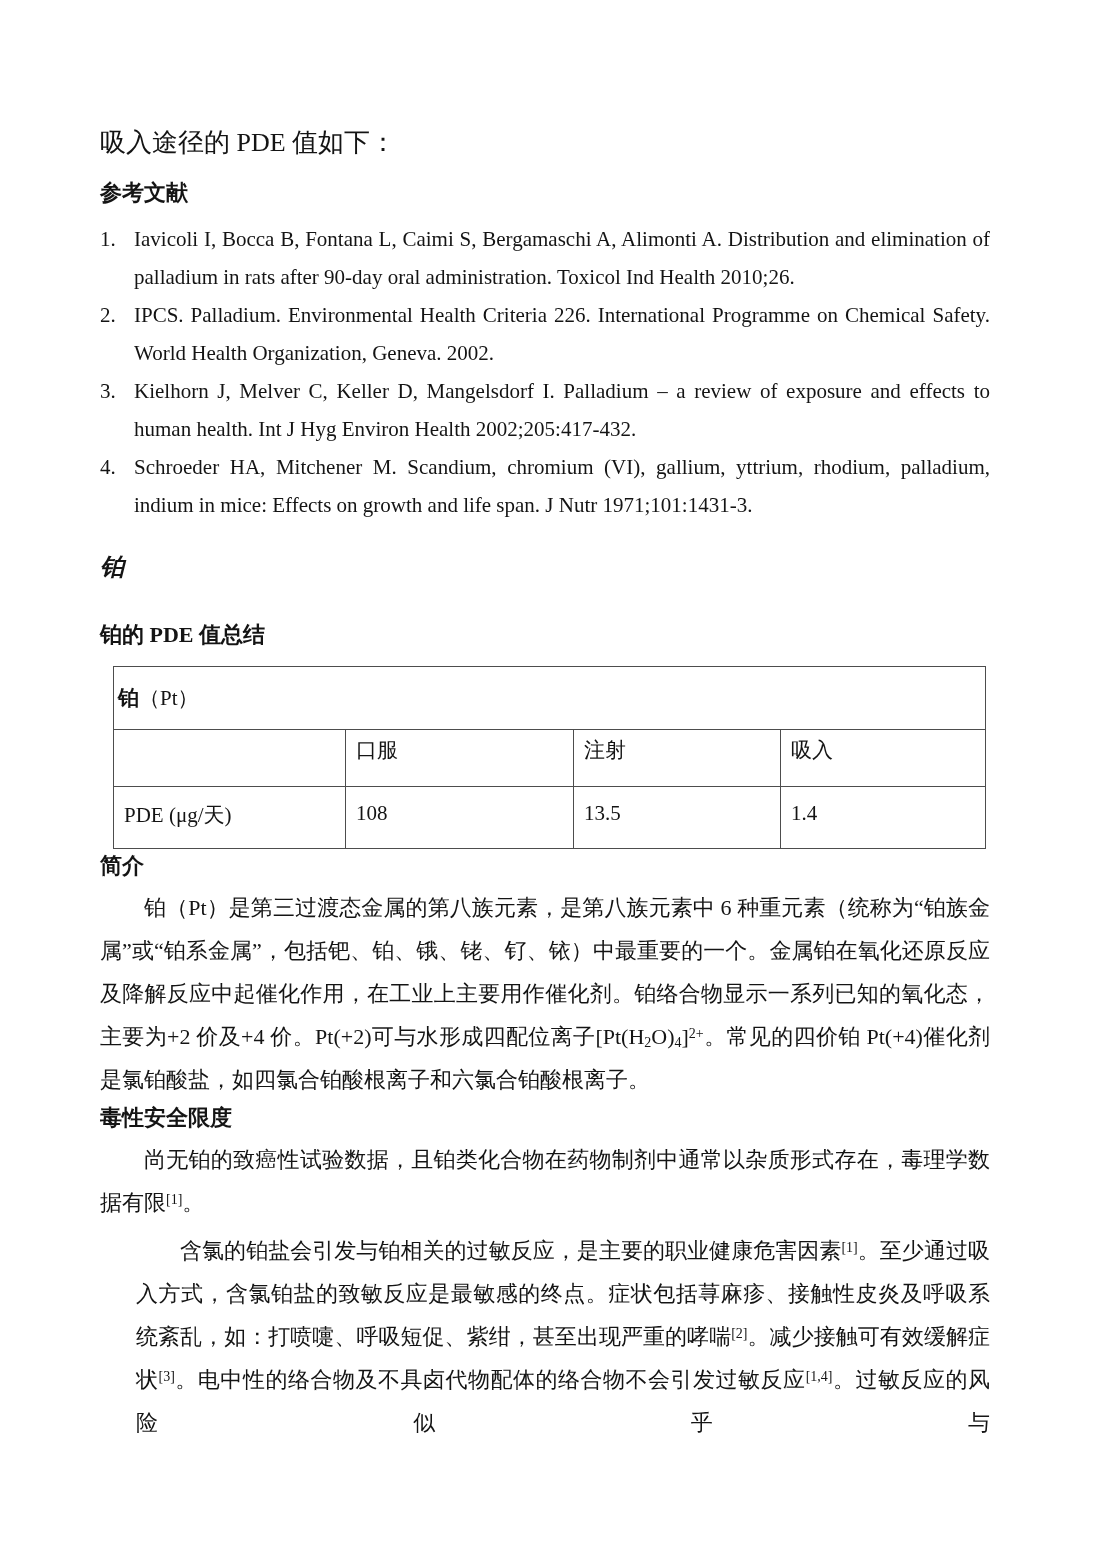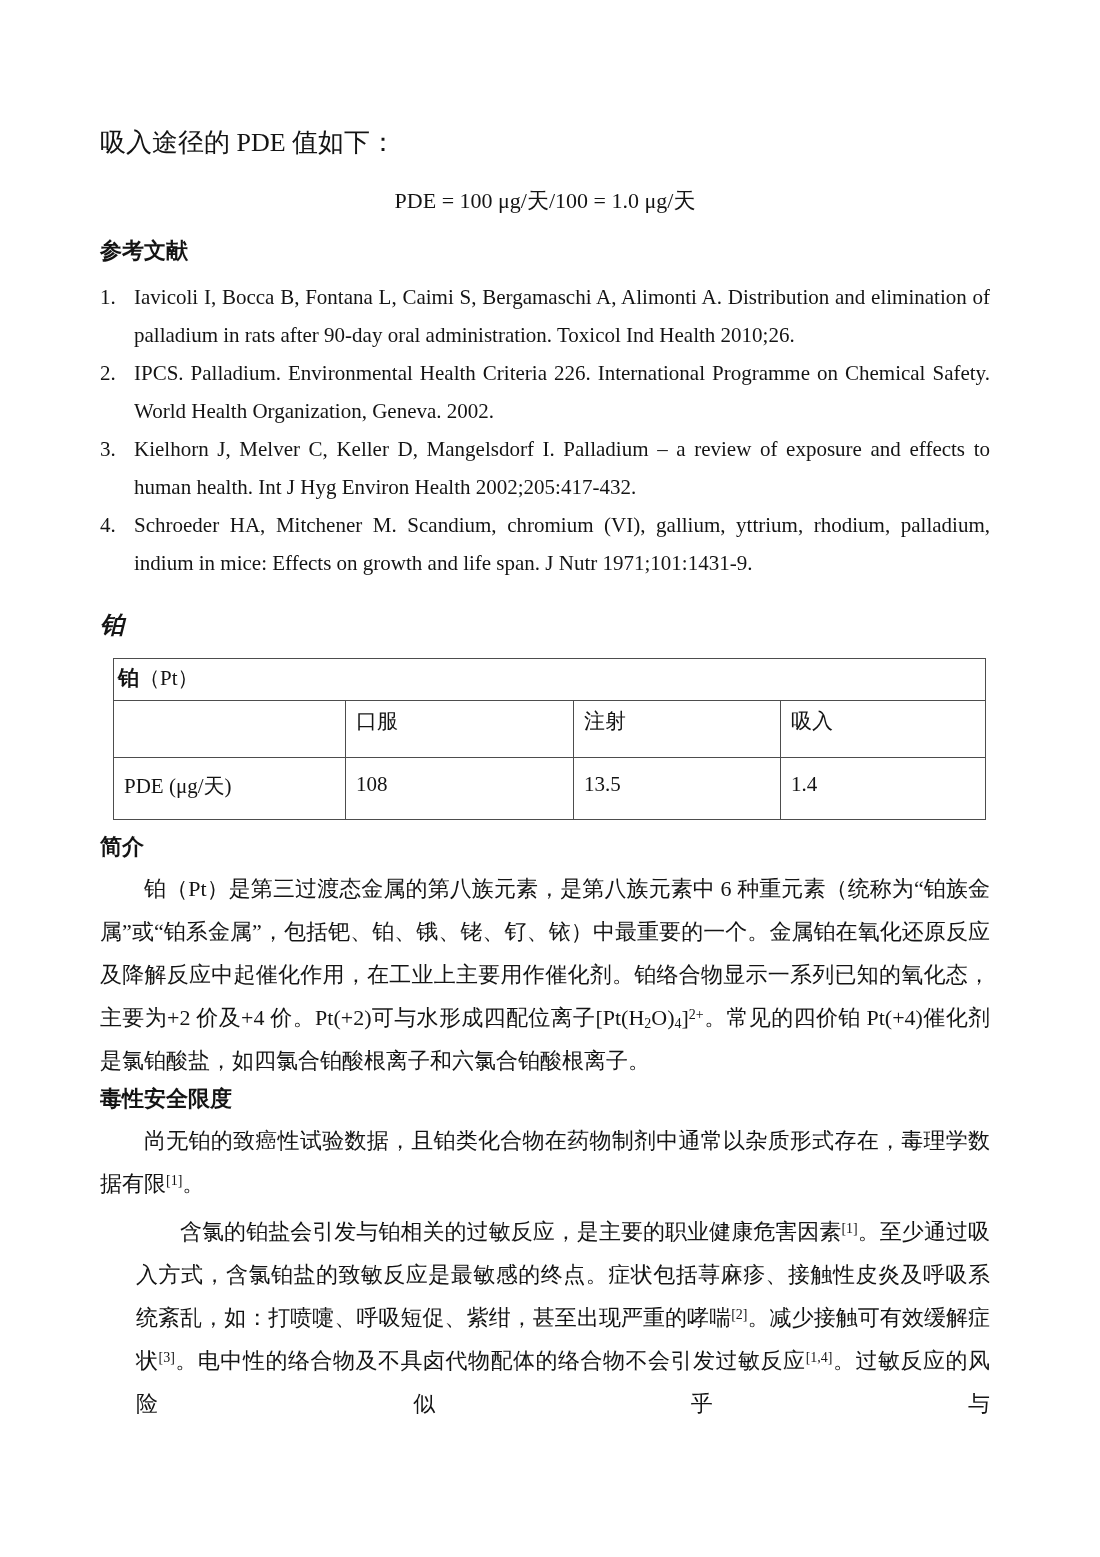--- a/index.html
+++ b/index.html
@@ -31,68 +31,68 @@
     border-collapse: collapse;
     width: 872px;
     margin: 16px 0 0 13px;
     table-layout: fixed;
   }
   table.pde td {
     border: 1px solid #4d4d4d;
     font-size: 21px;
     vertical-align: top;
   }
-  .row-title td { height: 42px; padding: 5px 4px; font-size: 22px; }
+  .row-title td { height: 42px; padding: 17px 4px; font-size: 22px; }
   .row-head td { height: 57px; padding: 6px 10px; }
   .row-val td { height: 62px; padding: 14px 10px; }
 
-  .h-intro { margin-top: 12px; }
+  .h-intro { margin-top: 2px; }
   .h-tox { margin-top: 2px; }
 
   .body-p { font-size: 22px; line-height: 43px; text-align: justify; margin-top: 5px; }
   .indent { text-indent: 44px; }
   .cont { text-align-last: justify; margin-left: 36px; }
 
   sup, sub { font-size: 14px; line-height: 0; vertical-align: baseline; position: relative; }
   sup { top: -0.45em; }
   sub { top: 0.18em; }
   b { font-weight: bold; }
 </style>
 </head>
 <body>
 
 <div class="page">
 
   <p class="lead">吸入途径的 PDE 值如下：</p>
 
-  <p class="formula">PDE = 100 μg/天/100 = 1.0 μg/天</p>
 
   <h2 class="h h-refs">参考文献</h2>
 
   <div class="reflist">
     <div class="ref">
       <span class="refnum">1.</span>
       <span class="reftext">Iavicoli I, Bocca B, Fontana L, Caimi S, Bergamaschi A, Alimonti A. Distribution and elimination of palladium in rats after 90-day oral administration. Toxicol Ind Health 2010;26.</span>
     </div>
     <div class="ref">
       <span class="refnum">2.</span>
       <span class="reftext">IPCS. Palladium. Environmental Health Criteria 226. International Programme on Chemical Safety. World Health Organization, Geneva. 2002.</span>
     </div>
     <div class="ref">
       <span class="refnum">3.</span>
       <span class="reftext">Kielhorn J, Melver C, Keller D, Mangelsdorf I. Palladium – a review of exposure and effects to human health. Int J Hyg Environ Health 2002;205:417-432.</span>
     </div>
     <div class="ref">
       <span class="refnum">4.</span>
-      <span class="reftext">Schroeder HA, Mitchener M. Scandium, chromium (VI), gallium, yttrium, rhodium, palladium, indium in mice: Effects on growth and life span. J Nutr 1971;101:1431-9.</span>
+      <span class="reftext">Schroeder HA, Mitchener M. Scandium, chromium (VI), gallium, yttrium, rhodium, palladium, indium in mice: Effects on growth and life span. J Nutr 1971;101:1431-3.</span>
     </div>
   </div>
 
   <h2 class="element-h">铂</h2>
 
+  <h2 class="h h-summary">铂的 PDE 值总结</h2>
 
   <table class="pde">
     <colgroup>
       <col style="width:232px">
         <col style="width:228px">
         <col style="width:207px">
         <col style="width:205px">
     </colgroup>
     <tbody>
       <tr class="row-title">

